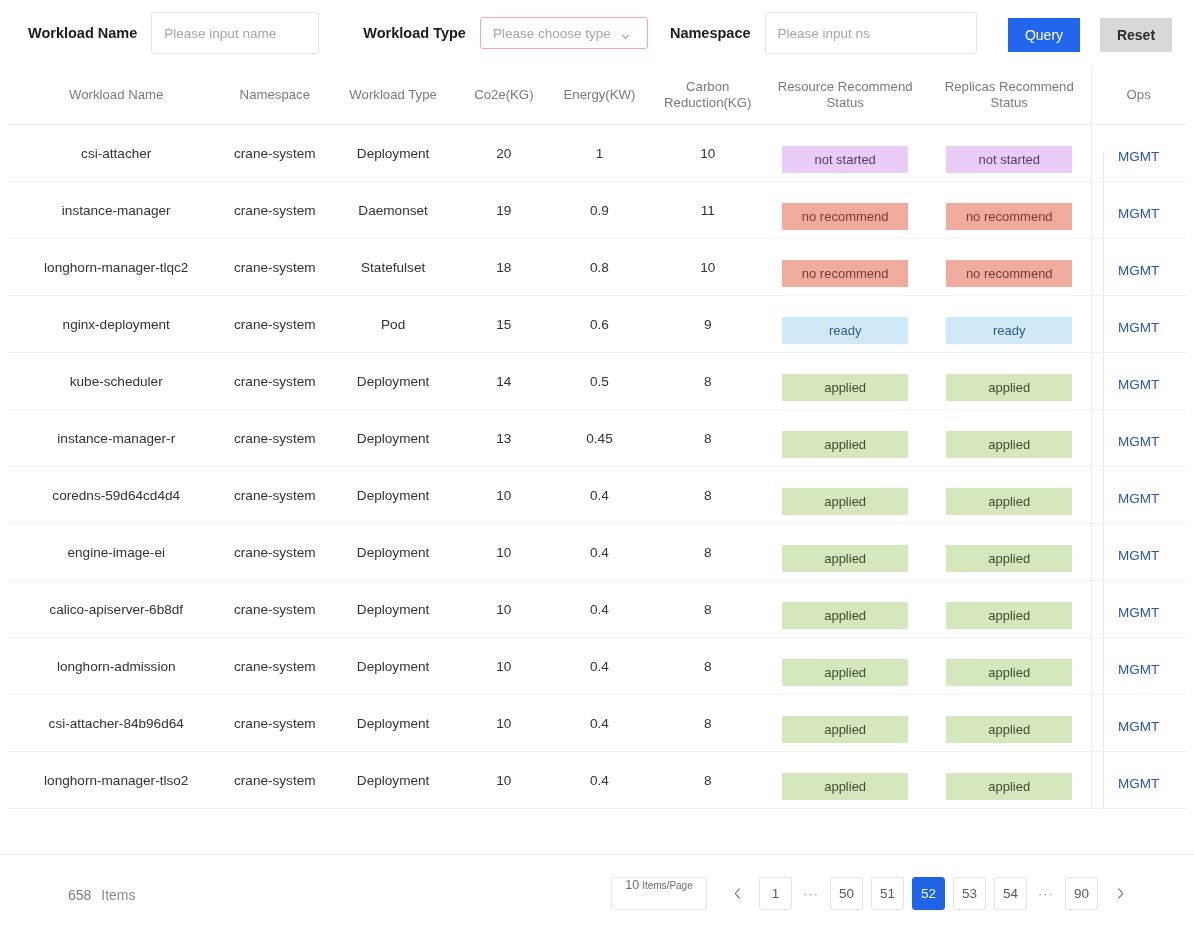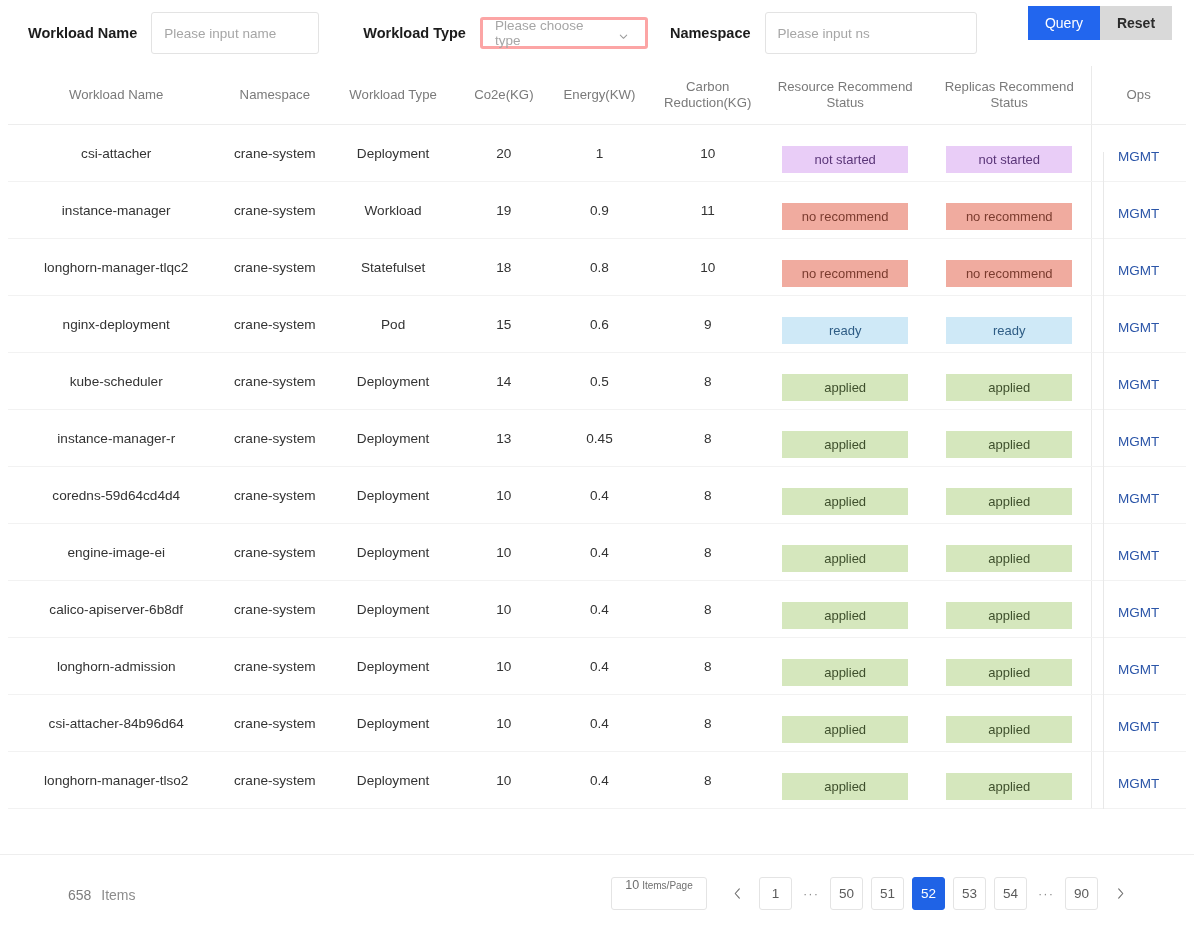--- a/index.html
+++ b/index.html
@@ -50,21 +50,21 @@
     outline: none;
   }
   .filter-input::placeholder { color: #a6a6a6; }
   .filter-input.ns { width: 212px; }
 
   .select-box {
     margin-left: 14px;
     width: 168px;
     height: 32px;
     box-sizing: border-box;
-    border: 3px solid #fca5a5;
+    border: 1px solid #fca5a5;
     border-radius: 3px;
     background: #fff;
     display: flex;
     align-items: center;
     justify-content: space-between;
     padding: 0 16px 0 12px;
     cursor: pointer;
   }
   .select-placeholder {
     font-size: 13.5px;
@@ -78,22 +78,23 @@
     margin-left: 6px;
     color: #9a9a9a;
   }
 
   .gap-a { width: 44px; }
   .gap-b { width: 22px; }
 
   .btn-wrap {
     position: absolute;
     right: 22px;
-    top: 6px;
-    display: flex;
+    top: 18px;
+    display: flex;
+    gap: 20px;
   }
   .btn {
     height: 34px;
     min-width: 72px;
     padding: 0 16px;
     border: none;
     font-family: "Liberation Sans", sans-serif;
     font-size: 14px;
     cursor: pointer;
     outline: none;
@@ -345,21 +346,21 @@
           <td>20</td>
           <td>1</td>
           <td>10</td>
           <td><span class="badge notstarted">not started</span></td>
           <td><span class="badge notstarted">not started</span></td>
           <td class="sep-col"><a class="ops-link">MGMT</a></td>
         </tr>
         <tr>
           <td>instance-manager</td>
           <td>crane-system</td>
-          <td>Workload</td>
+          <td>Daemonset</td>
           <td>19</td>
           <td>0.9</td>
           <td>11</td>
           <td><span class="badge norecommend">no recommend</span></td>
           <td><span class="badge norecommend">no recommend</span></td>
           <td class="sep-col"><a class="ops-link">MGMT</a></td>
         </tr>
         <tr>
           <td>longhorn-manager-tlqc2</td>
           <td>crane-system</td>

